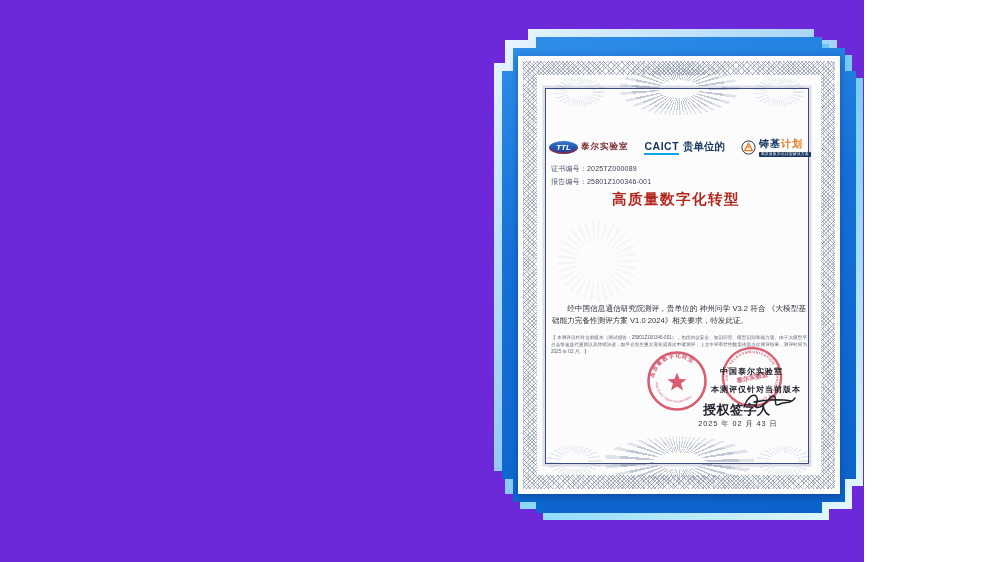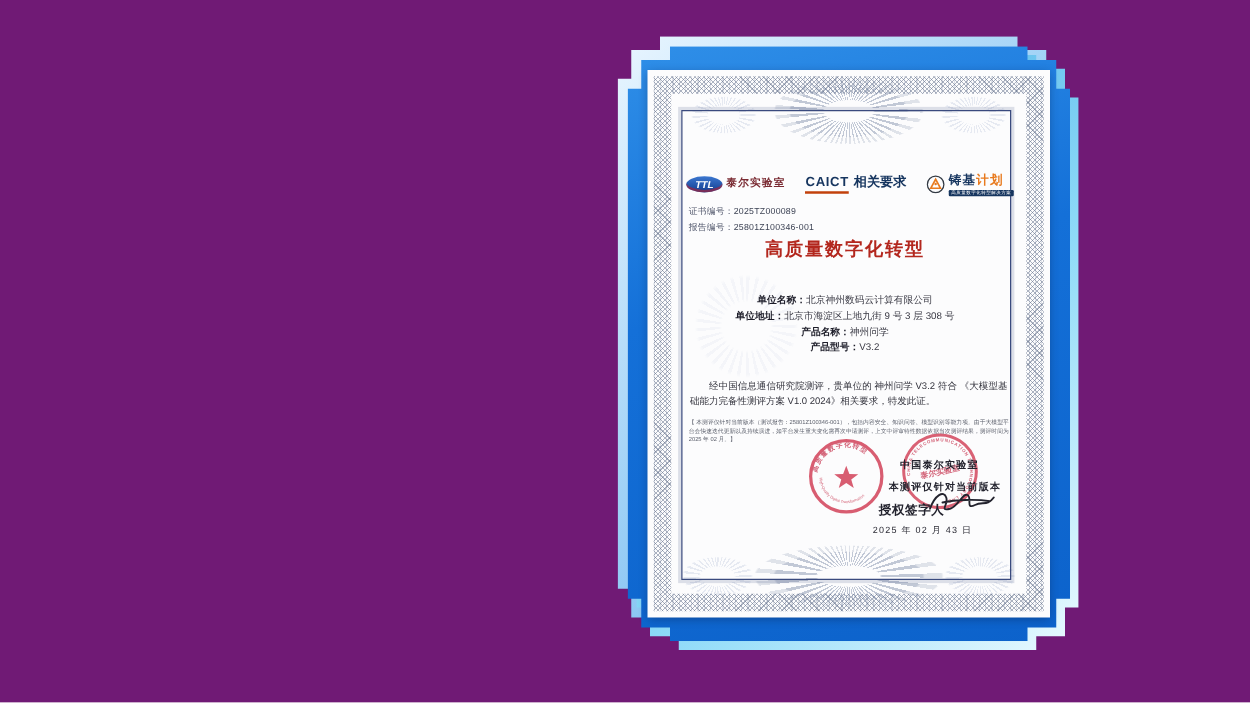--- a/index.html
+++ b/index.html
@@ -1,16 +1,16 @@
 <!DOCTYPE html>
 <html><head>
 <meta charset="utf-8">
 <style>
   html,body{margin:0;padding:0;background:#ffffff;}
-  .scene{position:relative;width:1000px;height:562px;background:#701a75;overflow:hidden;
+  .scene{position:relative;width:864px;height:562px;background:#6d28d9;overflow:hidden;
          font-family:"Liberation Sans","DejaVu Sans",sans-serif;}
   .layer{position:absolute;}
 
   
   .frame-clip{
     clip-path:polygon(0 34px,11px 34px,11px 11px,34px 11px,34px 0,
       calc(100% - 34px) 0,calc(100% - 34px) 11px,calc(100% - 11px) 11px,calc(100% - 11px) 34px,100% 34px,
       100% calc(100% - 34px),calc(100% - 11px) calc(100% - 34px),calc(100% - 11px) calc(100% - 11px),
       calc(100% - 34px) calc(100% - 11px),calc(100% - 34px) 100%,
       34px 100%,34px calc(100% - 11px),11px calc(100% - 11px),11px calc(100% - 34px),0 calc(100% - 34px));
@@ -48,21 +48,21 @@
   .logo-row{position:absolute;left:31px;right:29px;top:80px;height:22px;
     display:flex;align-items:center;justify-content:space-between;}
   .ttl-group{display:flex;align-items:center;gap:3px;}
   .ttl-oval{width:29px;height:13px;border-radius:50%;
     background:linear-gradient(180deg,#3b77d0,#123d8f);color:#fff;
     font-style:italic;font-weight:bold;font-size:8px;display:flex;align-items:center;justify-content:center;
     box-shadow:inset 0 -2px 0 rgba(200,30,40,.55);}
   .ttl-name{font-size:8.5px;font-weight:bold;color:#7a2b33;letter-spacing:1px;}
   .caict-group{display:flex;align-items:baseline;gap:4px;}
   .caict-abbr{font-size:10.5px;font-weight:800;color:#16355f;letter-spacing:.5px;
-    border-bottom:2px solid #c2410c;padding-bottom:1px;}
+    border-bottom:2px solid #0ea5e9;padding-bottom:1px;}
   .caict-name{font-size:10.5px;font-weight:bold;color:#16355f;}
   .zhuji-group{display:flex;align-items:center;gap:3px;}
   .zhuji-text{display:flex;flex-direction:column;gap:1px;}
   .zhuji-title{font-size:10px;font-weight:800;letter-spacing:1px;}
   .zhuji-dark{color:#16355f;} .zhuji-orange{color:#e87a1e;}
   .zhuji-bar{background:#16355f;color:#fff;font-size:3.6px;line-height:5px;
     padding:0 2px;border-radius:1px;letter-spacing:.4px;white-space:nowrap;}
 
   .cert-no{position:absolute;left:33px;font-size:7px;color:#50566b;letter-spacing:.2px;}
   .cert-no b{font-weight:normal;color:#3c4254;}
@@ -75,21 +75,21 @@
   .field-row .lab{font-weight:bold;color:#1d1d29;}
 
   .statement{position:absolute;left:34px;width:254px;top:247px;
     font-size:7.6px;line-height:11.5px;color:#33333d;text-align:justify;text-indent:2em;}
   .statement .uline{}
   .fineprint{position:absolute;left:33px;width:256px;top:279px;
     font-size:4.6px;line-height:6.8px;color:#5b5f6b;text-align:justify;}
 
   .stamp{position:absolute;mix-blend-mode:multiply;}
   .issuer{position:absolute;font-size:8px;font-weight:bold;color:#23232e;letter-spacing:1px;}
-  .signer{position:absolute;font-size:10px;font-weight:bold;color:#23232e;letter-spacing:.5px;}
+  .signer{position:absolute;font-size:13px;font-weight:bold;color:#23232e;letter-spacing:.5px;}
   .datefield{position:absolute;left:150px;width:140px;text-align:center;
     top:363px;font-size:7.2px;color:#2c2c36;letter-spacing:1px;}
 </style>
 </head>
 <body>
 
 <div class="scene">
 
   <div class="layer frame-light frame-clip"></div>
   <div class="layer frame-cyan frame-clip"></div>
@@ -112,21 +112,21 @@
 
     <div class="content">
 
       <div class="logo-row">
         <div class="ttl-group">
           <span class="ttl-oval">TTL</span>
           <span class="ttl-name">泰尔实验室</span>
         </div>
         <div class="caict-group">
           <span class="caict-abbr">CAICT</span>
-          <span class="caict-name">相关要求</span>
+          <span class="caict-name">贵单位的</span>
         </div>
         <div class="zhuji-group">
           <svg width="15" height="15" viewBox="0 0 15 15">
             <circle cx="7.5" cy="7.5" r="6.6" fill="none" stroke="#333a44" stroke-width="1"></circle>
             <path d="M7.5 3.4 L11.4 10.6 L3.6 10.6 Z" fill="none" stroke="#e87a1e" stroke-width="1.3"></path>
             <circle cx="7.5" cy="7.2" r="1" fill="#e87a1e"></circle>
           </svg>
           <div class="zhuji-text">
             <div class="zhuji-title">
               <span class="zhuji-dark">铸基</span><span class="zhuji-orange">计划</span>
@@ -138,34 +138,20 @@
 
       <div class="cert-no" style="top:108px">
         <span>证书编号：</span><b>2025TZ000089</b>
       </div>
       <div class="cert-no" style="top:121px">
         <span>报告编号：</span><b>25801Z100346-001</b>
       </div>
 
       <div class="title" style="top:134px">高质量数字化转型</div>
 
-      <div class="fields">
-        <div class="field-row">
-          <span class="lab">单位名称：</span><span>北京神州数码云计算有限公司</span>
-        </div>
-        <div class="field-row">
-          <span class="lab">单位地址：</span><span>北京市海淀区上地九街 9 号 3 层 308 号</span>
-        </div>
-        <div class="field-row">
-          <span class="lab">产品名称：</span><span>神州问学</span>
-        </div>
-        <div class="field-row">
-          <span class="lab">产品型号：</span><span>V3.2</span>
-        </div>
-      </div>
 
       <div class="statement">
         <span>经中国信息通信研究院测评，贵单位的 </span><span class="uline">神州问学 V3.2</span><span> 符合 《大模型基础能力完备性测评方案 V1.0 2024》相关要求，特发此证。</span>
       </div>
 
       <div class="fineprint">【 本测评仅针对当前版本（测试报告：25801Z100346-001），包括内容安全、知识问答、模型识别等能力项。由于大模型平台会快速迭代更新以及持续演进，如平台发生重大变化需再次申请测评，上文中评审特性数据依据当次测评结果，测评时间为 2025 年 02 月。】</div>
 
       <svg class="stamp" style="left:124px;top:290px;opacity:.88" width="70" height="70" viewBox="0 0 70 70">
         <circle cx="35" cy="35" r="28.5" fill="none" stroke="#d6475e" stroke-width="2.6"></circle>
         <path id="stampL-top" d="M 11.5 35 A 23.5 23.5 0 1 1 58.5 35" fill="none"></path>

